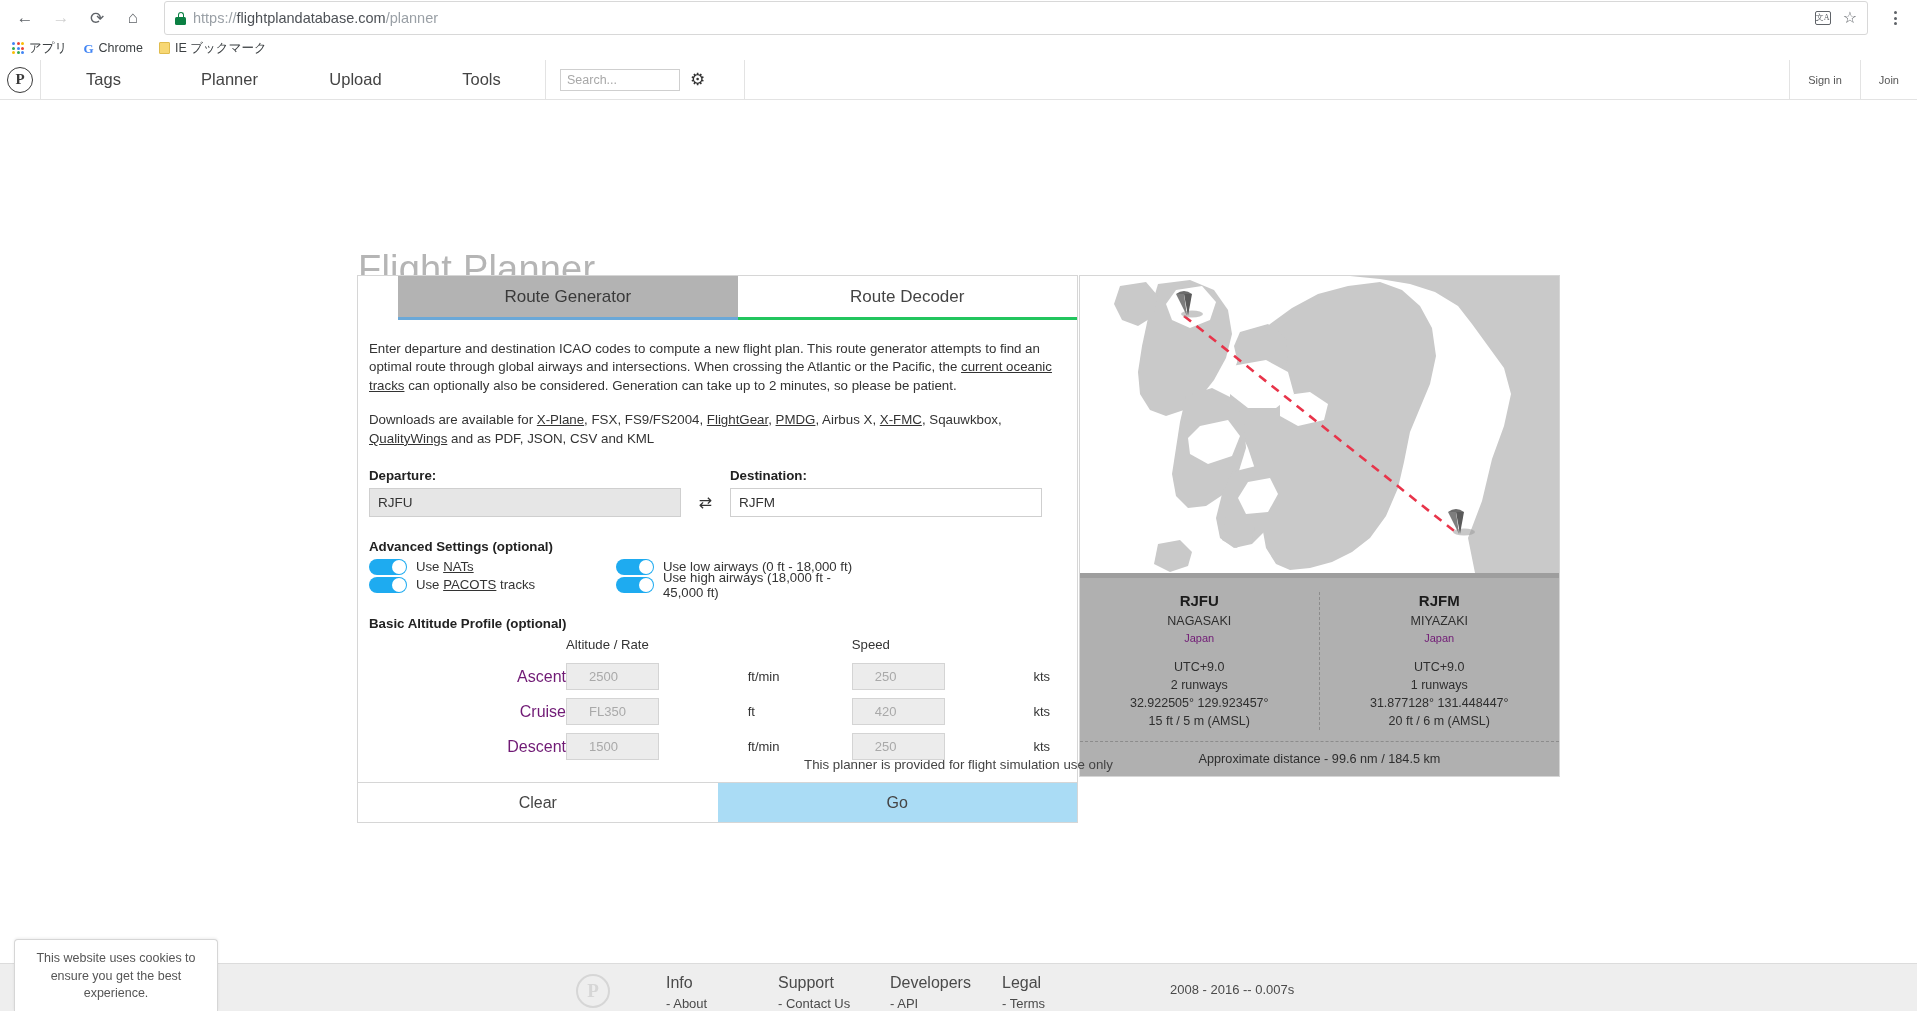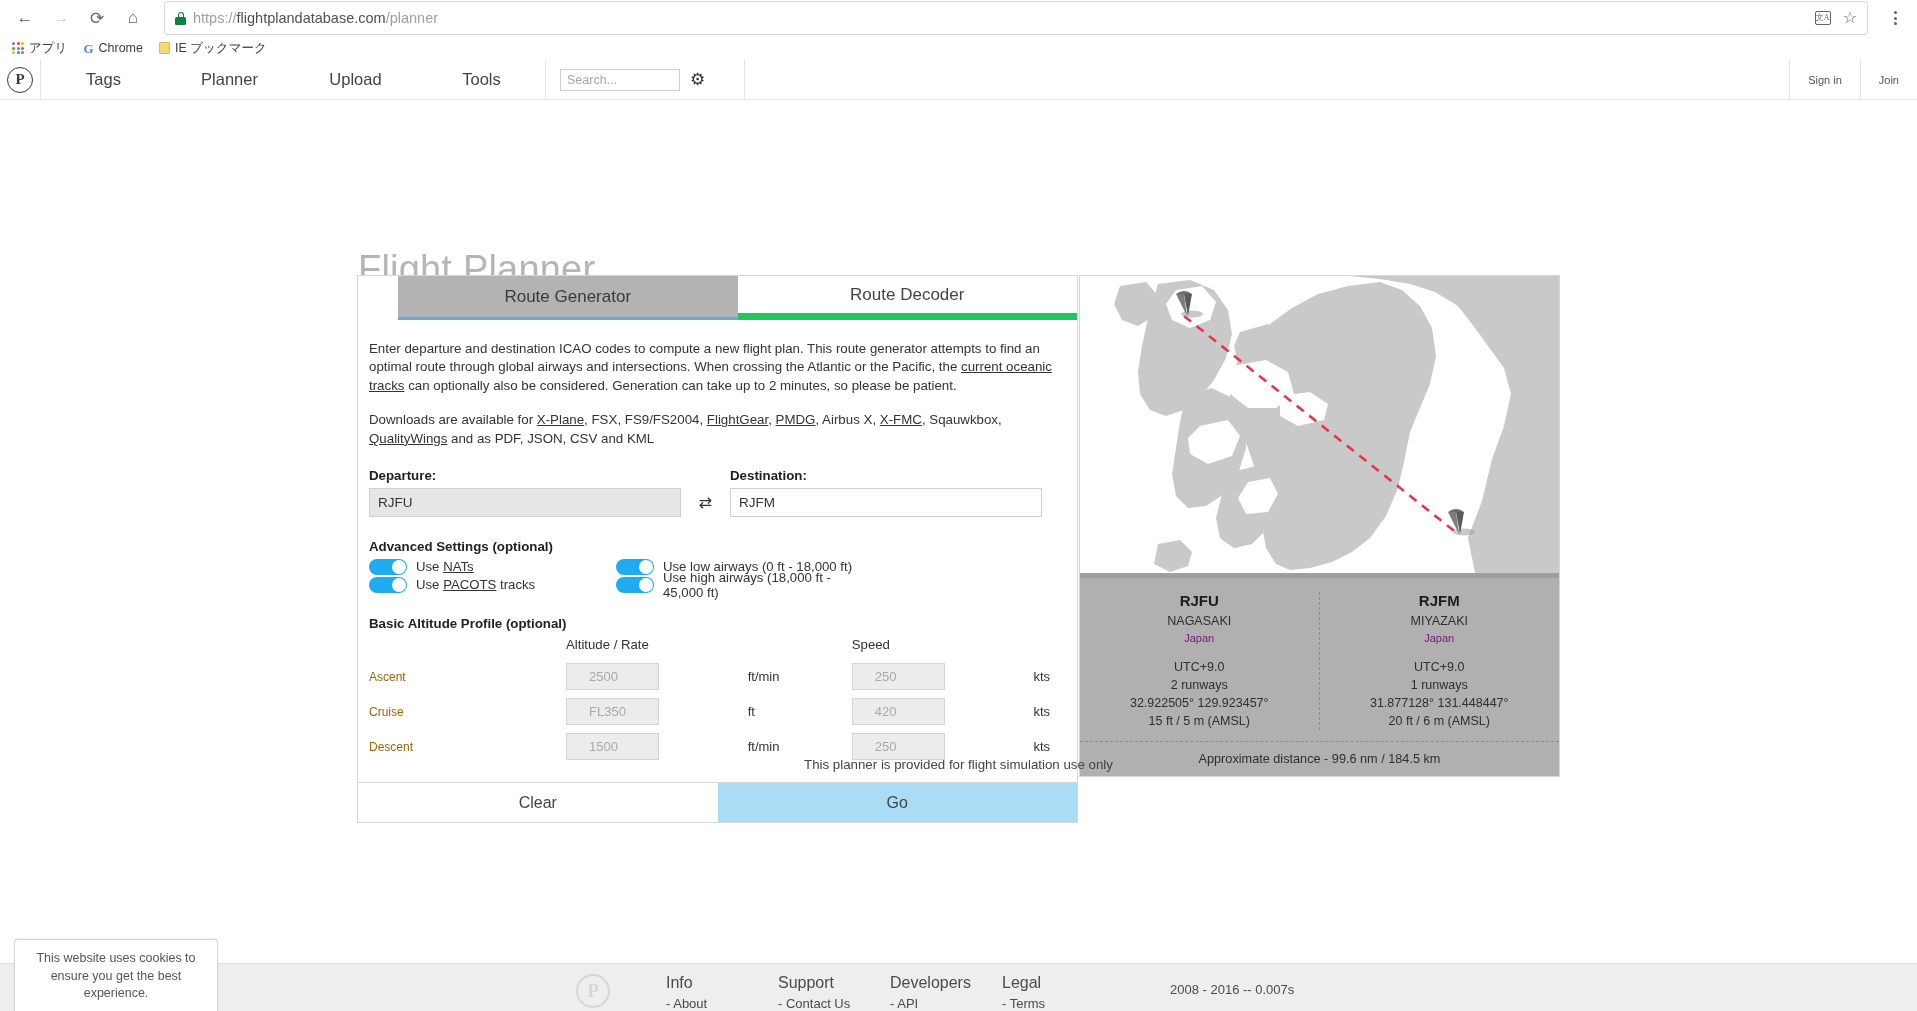--- a/index.html
+++ b/index.html
@@ -106,21 +106,21 @@
   .planner-card {
     position:absolute; left:358px; top:176px; width:719px;
     background:#fff; box-shadow:0 0 0 1px #d6d6d6;
   }
   .tabs { display:flex; height:44px; }
   .tab {
     flex:1 1 50%; display:flex; align-items:center; justify-content:center;
     font-size:17px; color:#444; cursor:pointer; background:#fff;
   }
   .tab.active { background:#b3b3b3; color:#3a3a3a; border-bottom:3px solid #6aa8d8;margin-left:40px; }
-  .tab.inactive { border-bottom:7px solid #22c55e; }
+  .tab.inactive { border-bottom:3px solid #22c55e; }
 
   .card-body { padding:20px 11px 0 11px; }
   .intro {
     font-size:13.3px; color:#333; line-height:1.39; margin:0 0 16px 0;
   }
   .intro a, .dl a { color:#333; text-decoration:underline; cursor:pointer; }
   .dl { font-size:13.3px; color:#333; line-height:1.39; margin:0 0 20px 0; }
 
   .field-row { display:flex; align-items:flex-end; gap:0; }
   .field-col { width:312px; }
@@ -152,21 +152,21 @@
   }
   .toggle-label { font-size:13.2px; color:#333; }
   .toggle-label u { text-decoration:underline; cursor:pointer; }
 
   .alt-table { margin-top:6px; width:100%; border-collapse:collapse; }
   .alt-table th {
     font-size:13.2px; color:#333; font-weight:normal; text-align:left;
     padding:0 0 7px 0;
   }
   .alt-table td { padding:4px 0; vertical-align:middle; }
-  .alt-rowlabel { font-size:12px; color:#a16207; padding-right:16px; width:197px; }
+  .alt-rowlabel { font-size:16px; color:#701a75; text-align:right; padding-right:16px; width:197px; }
   .alt-input {
     width:93px; height:27px; border:1px solid #d4d4d4; background:#ececec;
     font-size:13px; padding:0 22px; color:#333; outline:none;
     font-family:"Liberation Sans", sans-serif;
   }
   .alt-input::placeholder { color:#a9a9a9; }
   .alt-unit { font-size:13px; color:#333; padding-left:9px; }
   .col-gap { width:42px; }
 
   .card-actions { display:flex; height:40px; margin-top:18px; border-top:1px solid #d6d6d6; }

